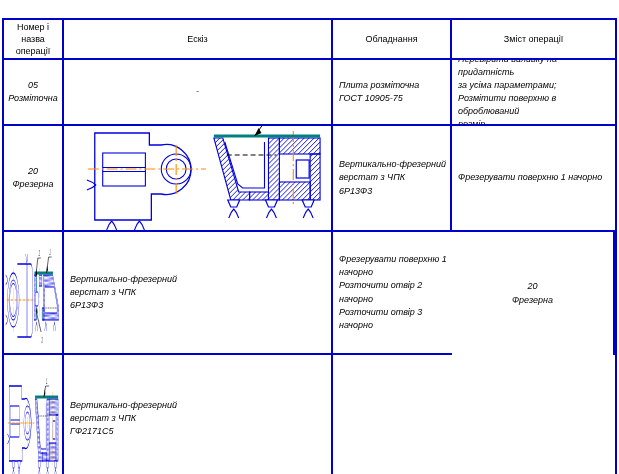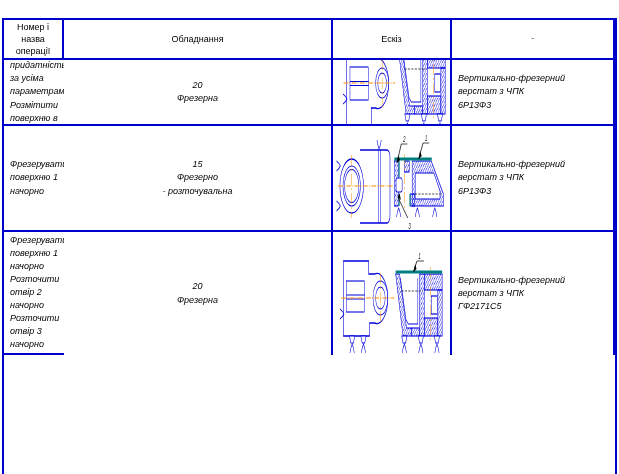--- a/index.html
+++ b/index.html
@@ -44,24 +44,29 @@
   .lbl{font-family:"Liberation Sans",sans-serif;font-style:italic;font-size:9px;fill:#000;}
 </style>
 </head>
 <body>
 
 <div class="sheet">
 
   <div class="cell head">Номер і
 назва
 операції</div>
+  <div class="cell head">Ескіз</div>
   <div class="cell head">Обладнання</div>
-  <div class="cell head">Ескіз</div>
-
+  <div class="cell head c4">Зміст операції</div>
+
+  <div class="cell">05
+Розміточна</div>
   <div class="cell">-</div>
+  <div class="cell leftal">Плита розміточна
+ГОСТ 10905-75</div>
   <div class="cell leftal c4">Перевірити виливку на придатність
 за усіма параметрами;
 Розмітити поверхню в оброблюваний
 розмір</div>
 
   <div class="cell">20
 Фрезерна</div>
   <div class="cell sketchcell">
     <svg width="267" height="104" viewBox="64 112 269 104" preserveAspectRatio="none">
       <defs>
@@ -109,23 +114,20 @@
           <text class="lbl" x="270" y="109" text-anchor="middle">1</text>
         </g>
       </g>
     </svg>
   </div>
   <div class="cell leftal">Вертикально-фрезерний
 верстат з ЧПК
 6Р13Ф3</div>
   <div class="cell leftal c4">Фрезерувати поверхню 1 начорно</div>
 
-  <div class="cell">15
-Фрезерно
-- розточувальна</div>
   <div class="cell sketchcell">
     <svg width="267" height="121" viewBox="64 220 269 121" preserveAspectRatio="none">
       <defs>
         <pattern id="ph15" width="5" height="5" patternUnits="userSpaceOnUse">
           <path d="M0,5 L5,0" stroke="#0000dd" stroke-width="0.9" fill="none"></path>
         </pattern>
       </defs>
       <g>
         <path class="bl" d="M126,252 H188 A7,7 0 0 1 195,259 V318 A7,7 0 0 1 188,325 H126"></path>
         <circle class="bl" cx="107" cy="288" r="27"></circle>

